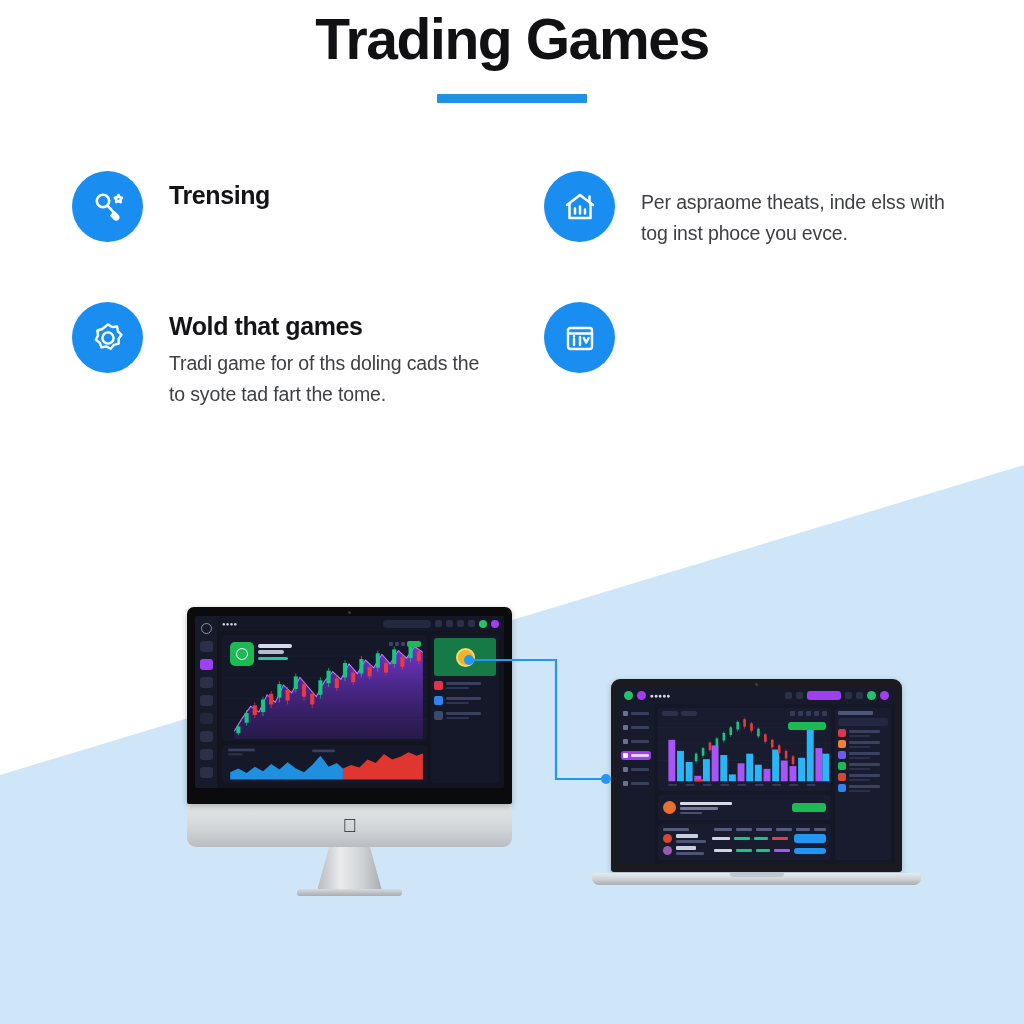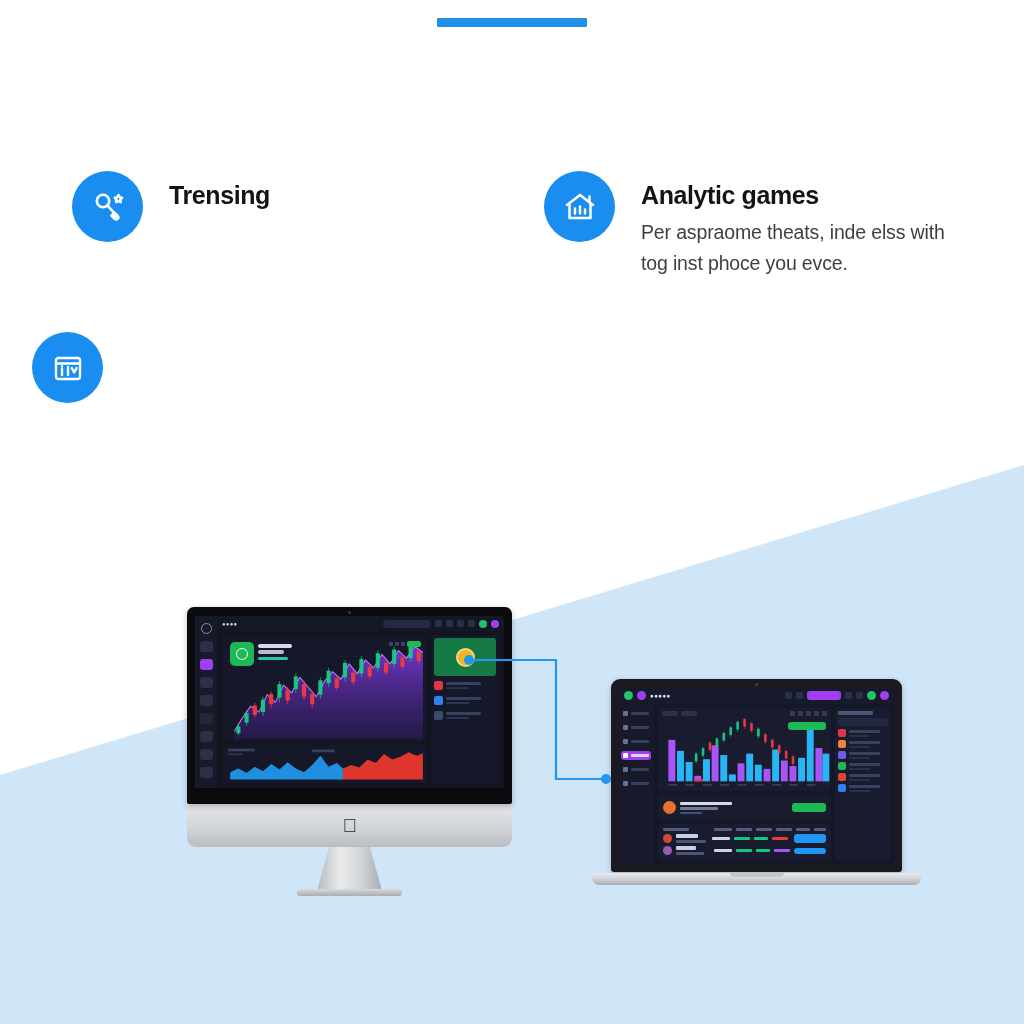--- a/index.html
+++ b/index.html
@@ -187,20 +187,21 @@
   .lt-ritem .tx s { display: block; height: 2px; border-radius: 1px; background: #2a3049; width: 55%; margin-top: 2px; }
 </style>
 </head>
 <body>
 
 <div id="page">
 
   <div class="bg-band"></div>
 
   <div class="title-wrap">
+    <div class="page-title">Trading Games</div>
     <div class="title-rule"></div>
   </div>
 
   <div class="features">
 
     <div class="feat-row">
       <div class="feat">
         <div class="icon-badge">
           <svg width="40" height="40" viewBox="0 0 40 40" fill="none" stroke="#ffffff" stroke-width="2.6" stroke-linecap="round" stroke-linejoin="round">
             <circle cx="15" cy="14" r="6.2"></circle>
@@ -217,27 +218,38 @@
       <div class="feat col2">
         <div class="icon-badge">
           <svg width="40" height="40" viewBox="0 0 40 40" fill="none" stroke="#ffffff" stroke-width="2.5" stroke-linecap="round" stroke-linejoin="round">
             <path d="M7 18 L20 8 L33 18"></path>
             <path d="M9.5 17.5 V31 H30.5 V17.5"></path>
             <path d="M29.5 9.5 V14"></path>
             <path d="M15 26.5 V21.5 M20 26.5 V19.5 M25 26.5 V22.5"></path>
           </svg>
         </div>
         <div class="feat-text">
-          <div class="feat-title">Analytic games</div>
           <div class="feat-desc">Per aspraome theats, inde elss with tog inst phoce you evce.</div>
         </div>
       </div>
     </div>
 
     <div class="feat-row row2">
+      <div class="feat">
+        <div class="icon-badge">
+          <svg width="40" height="40" viewBox="0 0 40 40" fill="none" stroke="#ffffff" stroke-width="2.4" stroke-linecap="round" stroke-linejoin="round">
+            <path d="M20 6.5 l4.2 2.6 l4.9 -.6 l.8 4.9 l3.6 3.4 l-2.9 4 l0 4.9 l-4.8 1.2 l-3.1 3.8 l-4.4 -2.2 l-4.9 .9 l-1.6 -4.7 l-4 -2.9 l2.2 -4.4 l-.6 -4.9 l4.8 -1.5 Z"></path>
+            <circle cx="20" cy="20" r="5.6"></circle>
+          </svg>
+        </div>
+        <div class="feat-text">
+          <div class="feat-title">Wold that games</div>
+          <div class="feat-desc">Tradi game for of ths doling cads the to syote tad fart the tome.</div>
+        </div>
+      </div>
 
       <div class="feat col2">
         <div class="icon-badge">
           <svg width="40" height="40" viewBox="0 0 40 40" fill="none" stroke="#ffffff" stroke-width="2.4" stroke-linecap="round" stroke-linejoin="round">
             <rect x="8" y="10" width="24" height="21" rx="2.4"></rect>
             <path d="M8 15.5 H32"></path>
             <path d="M14 27 V21 M14 18.6 V18.2"></path>
             <path d="M20 27 V19"></path>
             <path d="M23.8 20 L26.2 24.5 L28.6 20"></path>
           </svg>

